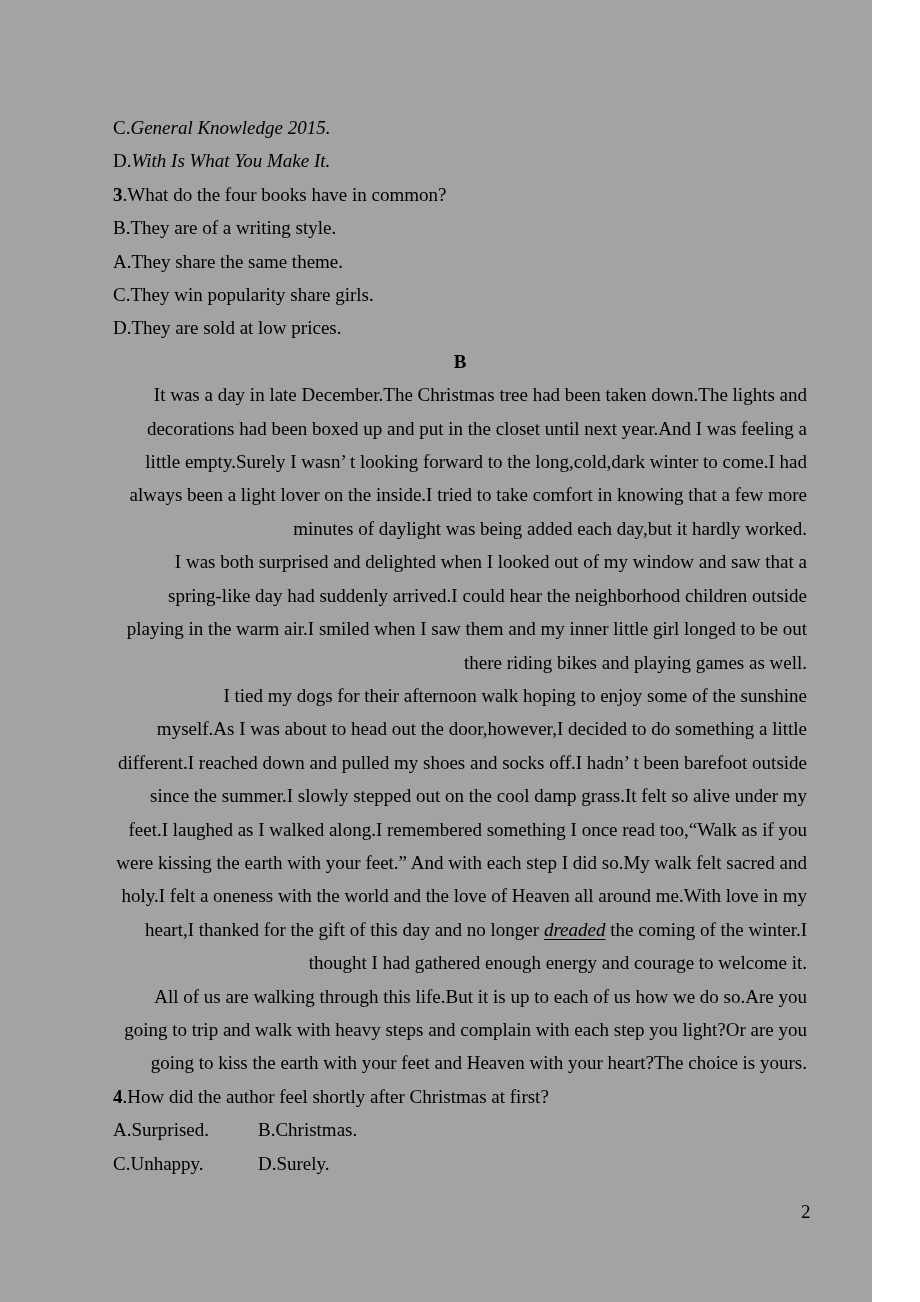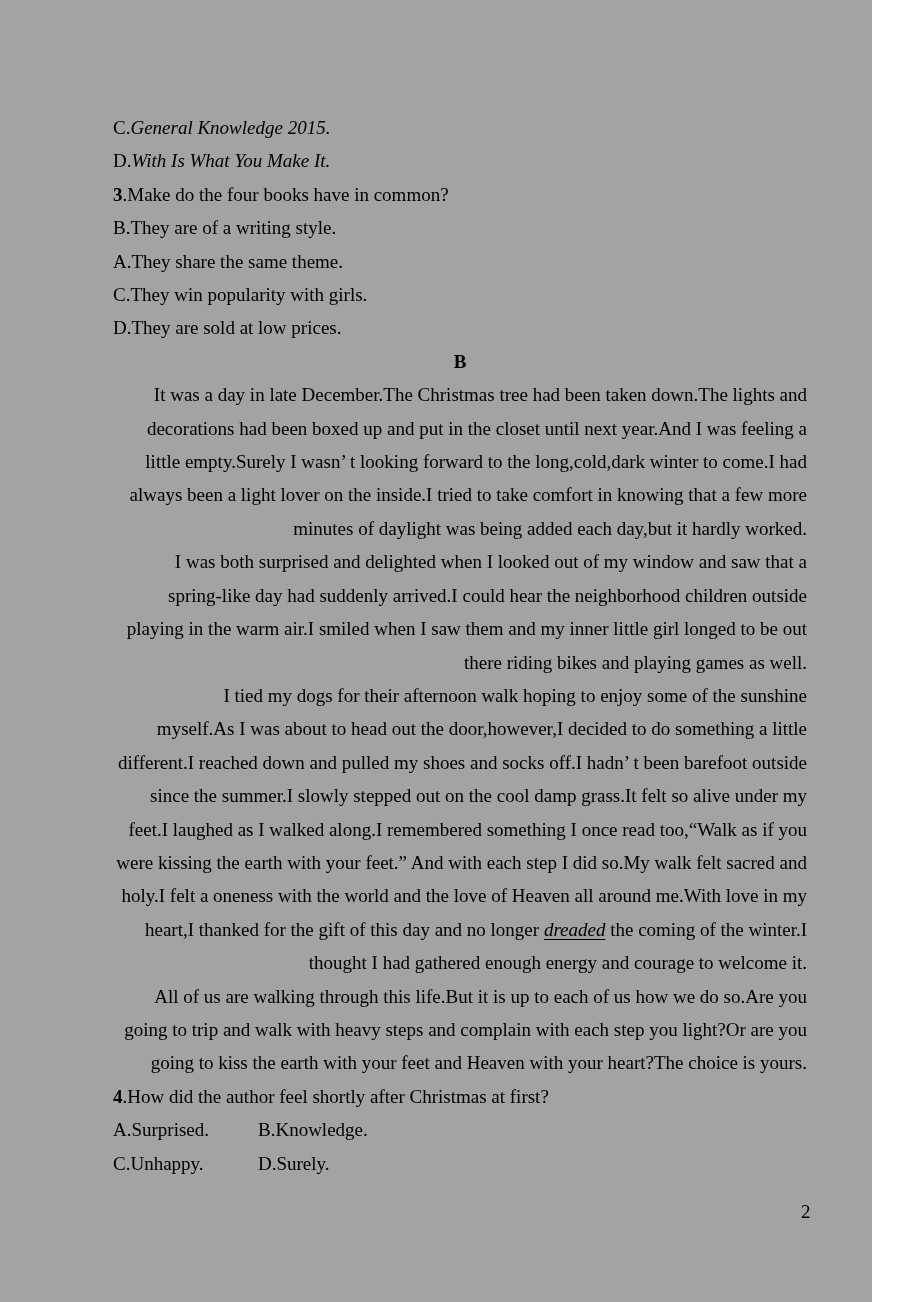--- a/index.html
+++ b/index.html
@@ -65,39 +65,39 @@
 </head>
 <body>
 
 <div class="page">
   <div class="content">
 
     <div class="line"><span>C.</span><span class="book-title">General Knowledge 2015.</span></div>
 
     <div class="line"><span>D.</span><span class="book-title">With Is What You Make It.</span></div>
 
-    <div class="line question-line"><span class="q-num">3</span><span>.Make do the four books have in common?</span></div>
+    <div class="line question-line"><span class="q-num">3</span><span>.What do the four books have in common?</span></div>
 
     <div class="line">B.They are of a writing style.</div>
     <div class="line">A.They share the same theme.</div>
-    <div class="line">C.They win popularity with girls.</div>
+    <div class="line">C.They win popularity share girls.</div>
     <div class="line">D.They are sold at low prices.</div>
 
     <div class="line section-heading">B</div>
 
     <p class="para">It was a day in late December.The Christmas tree had been taken down.The lights and decorations had been boxed up and put in the closet until next year.And I was feeling a little empty.Surely I wasn’ t looking forward to the long,cold,dark winter to come.I had always been a light lover on the inside.I tried to take comfort in knowing that a few more minutes of daylight was being added each day,but it hardly worked.</p>
 
     <p class="para">I was both surprised and delighted when I looked out of my window and saw that a spring-like day had suddenly arrived.I could hear the neighborhood children outside playing in the warm air.I smiled when I saw them and my inner little girl longed to be out there riding bikes and playing games as well.</p>
 
     <p class="para"><span>I tied my dogs for their afternoon walk hoping to enjoy some of the sunshine myself.As I was about to head out the door,however,I decided to do something a little different.I reached down and pulled my shoes and socks off.I hadn’ t been barefoot outside since the summer.I slowly stepped out on the cool damp grass.It felt so alive under my feet.I laughed as I walked along.I remembered something I once read too,“Walk as if you were kissing the earth with your feet.” And with each step I did so.My walk felt sacred and holy.I felt a oneness with the world and the love of Heaven all around me.With love in my heart,I thanked for the gift of this day and no longer </span><span class="u">dreaded</span><span> the coming of the winter.I thought I had gathered enough energy and courage to welcome it.</span></p>
 
     <p class="para">All of us are walking through this life.But it is up to each of us how we do so.Are you going to trip and walk with heavy steps and complain with each step you light?Or are you going to kiss the earth with your feet and Heaven with your heart?The choice is yours.</p>
 
     <div class="line question-line"><span class="q-num">4</span><span>.How did the author feel shortly after Christmas at first?</span></div>
 
-    <div class="line two-col"><span class="col-a">A.Surprised.</span><span class="col-b">B.Knowledge.</span></div>
+    <div class="line two-col"><span class="col-a">A.Surprised.</span><span class="col-b">B.Christmas.</span></div>
 
     <div class="line two-col"><span class="col-a">C.Unhappy.</span><span class="col-b">D.Surely.</span></div>
 
   </div>
 
   <div class="page-number">2</div>
 </div>
 
 </body></html>

